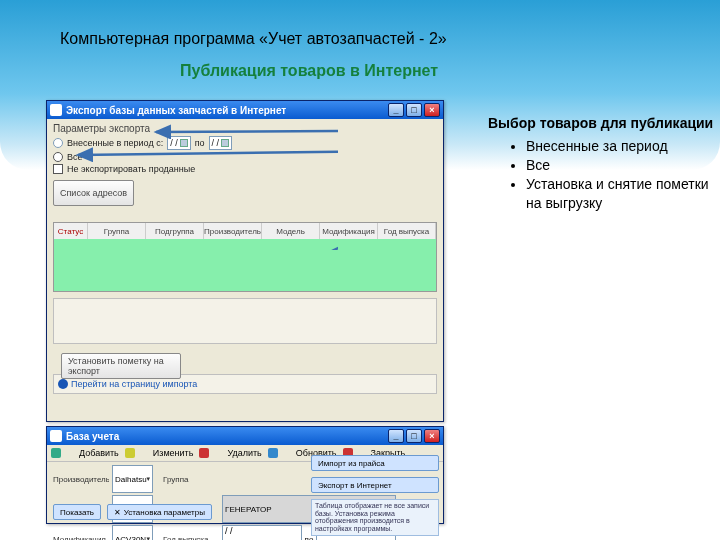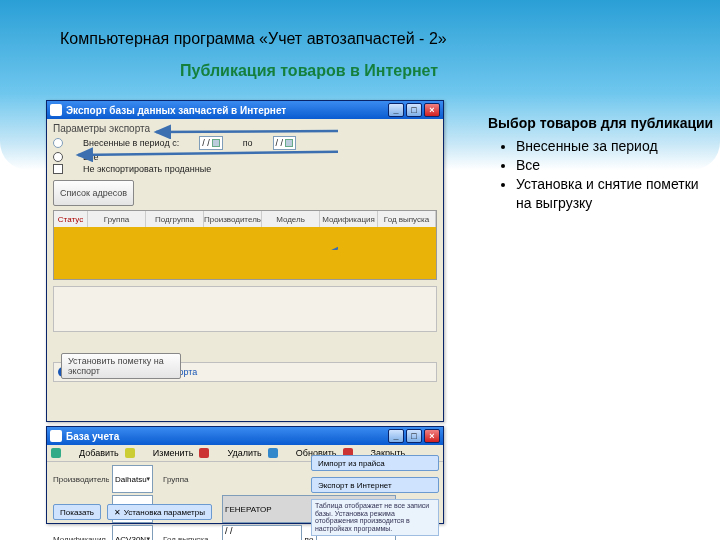--- a/index.html
+++ b/index.html
@@ -12,29 +12,29 @@
 .win1{left:8px;top:0;width:398px;height:322px}
 .win2{left:8px;top:326px;width:398px;height:98px}
 .titlebar{height:18px;background:linear-gradient(to bottom,#3a8bf0,#0a5bd0);display:flex;align-items:center;padding:0 3px;color:#fff;font-size:10px;font-weight:bold}
 .titlebar .ticon{width:12px;height:12px;background:#fff;border-radius:2px;margin-right:4px;display:inline-block}
 .spacer{flex:1}
 .tb-btns{display:flex;gap:2px}
 .tb-btn{width:16px;height:14px;background:linear-gradient(#d0e4ff,#7fb0e8);border:1px solid #0a246a;border-radius:2px;display:flex;align-items:center;justify-content:center;font-size:9px;color:#000;font-weight:bold;cursor:pointer}
 .tb-btn.close{background:linear-gradient(#f08080,#d02020);color:#fff}
 .body{padding:4px 6px;color:#222}
 .lbl{font-size:10px;color:#444}
-.row{display:flex;align-items:center;gap:20px;margin:2px 0}
+.row{display:flex;align-items:center;gap:4px;margin:2px 0}
 .radio,.check{width:10px;height:10px;border:1px solid #555;background:#fff;display:inline-block}
 .radio{border-radius:50%}
 .radio.sel::after{content:"";display:block;width:4px;height:4px;background:#2b5fb4;border-radius:50%;margin:2px}
 .datebox{display:inline-flex;align-items:center;border:1px solid #7f9db9;background:#fff;height:14px;padding:0 2px;font-size:9px;gap:2px}
 .datebox .dd{width:8px;height:8px;background:#bcd;border:1px solid #6a8;}
 .inp{border:1px solid #7f9db9;background:#fff;height:14px;font-size:9px;padding:0 2px}
 .btn3d{border:1px solid #888;background:linear-gradient(#fdfdfd,#e4e4e4);height:17px;font-size:9px;padding:12px 6px;display:inline-flex;align-items:center;border-radius:2px;color:#444;cursor:pointer}
-.grid{margin-top:4px;border:1px solid #999;height:70px;background:#eab308;display:flex;align-items:flex-start}
+.grid{margin-top:16px;border:1px solid #999;height:70px;background:#86efac;display:flex;align-items:flex-start}
 .gh{border-right:1px solid #ccc;background:#f0f0f0;height:16px;display:flex;align-items:center;justify-content:center;font-size:8px;color:#444;flex:1;min-width:0;overflow:hidden}
 .gh:first-child{color:#a00;flex:0 0 34px}
 .ghead{display:flex;width:100%}
 .panel{border:1px solid #bfbfbf;background:#f4f2e8;padding:4px;margin-top:6px}
 .linkrow{display:flex;align-items:center;gap:3px;color:#1855b5;font-size:9px}
 .linkrow .lic{width:10px;height:10px;background:#1855b5;border-radius:50%}
 
 .toolbar{display:flex;gap:6px;padding:3px 4px;background:#ece9d8;border-bottom:1px solid #c0c0c0;align-items:center;font-size:9px}
 .ticonbtn{display:flex;align-items:center;gap:18px;cursor:pointer}
 .tico{width:10px;height:10px;border-radius:2px}
@@ -43,21 +43,21 @@
 .field .lab{width:56px;color:#333;text-align:left;font-size:8px;overflow:hidden;white-space:nowrap}
 .field .inp,.field .sel{flex:1;height:28px}
 .sel{border:1px solid #7f9db9;background:#fff;font-size:8px;padding:0 2px;display:flex;align-items:center;justify-content:space-between}
 .sel .arr{font-size:7px;color:#333}
 .btnblue{background:#cfe3ff;border:1px solid #6b9ad0;height:16px;border-radius:2px;padding:0 6px;font-size:8px;display:inline-flex;align-items:center;gap:3px;cursor:pointer}
 .bluebox{position:absolute;right:4px;top:28px;width:128px;display:flex;flex-direction:column;gap:6px}
 .hint{border:1px solid #9fbde0;background:#eaf2fb;font-size:7px;color:#335;padding:2px 3px;line-height:1.1}
 
 .txt{position:absolute;left:450px;top:14px;width:230px;font-size:14px;color:#000;line-height:1.35}
 .txt .hd{font-weight:bold;margin-bottom:4px}
-.txt ul{list-style:disc;margin-left:28px}
+.txt ul{list-style:disc;margin-left:38px}
 
 .svglay{position:absolute;inset:0;pointer-events:none}
 .strut{position:absolute;left:14px;top:252px;width:120px;height:16px}
 </style>
 </head>
 <body>
 
 <div class="sky"></div>
 <div class="title1">Компьютерная программа «Учет автозапчастей - 2»</div>
 <div class="title2">Публикация товаров в Интернет</div>

